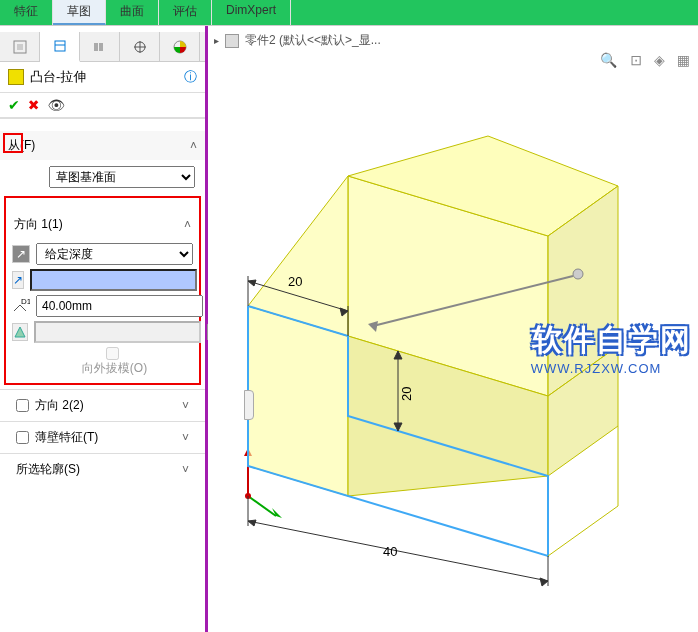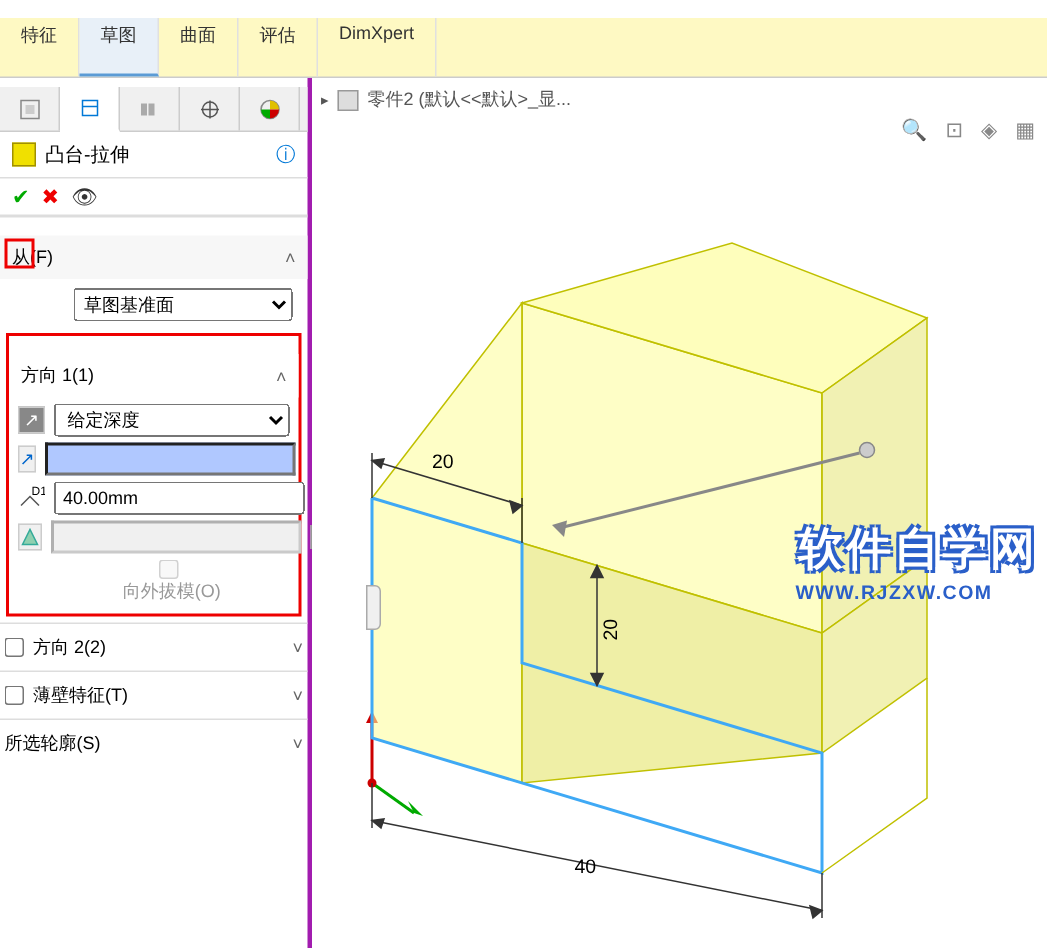--- a/index.html
+++ b/index.html
@@ -1,19 +1,19 @@
 <!DOCTYPE html>
 <html><head>
 <meta charset="utf-8">
 <style>
 * { box-sizing: border-box; margin: 0; padding: 0; font-family: "Microsoft YaHei", sans-serif; }
 body { width: 698px; height: 632px; background: #fff; overflow: hidden; position: relative; }
 
 
-.ribbon-tabs { display: flex; height: 40px; border-bottom: 1px solid #ccc; background: #fef9c3; margin-top: 12px; }
+.ribbon-tabs { display: flex; height: 26px; border-bottom: 1px solid #ccc; background: #22c55e; }
 .ribbon-tab { padding: 3px 14px; font-size: 12px; color: #333; border-right: 1px solid #e0e0e0; cursor: pointer; }
 .ribbon-tab.active { background: #e8f0f8; border-bottom: 2px solid #5b9bd5; }
 
 
 .top-right-icons { position: absolute; top: 26px; right: 8px; display: flex; gap: 12px; }
 .top-right-icons span { font-size: 14px; color: #888; cursor: pointer; }
 
 
 .main { display: flex; height: calc(100% - 22px); }
 .left-panel { width: 208px; background: #fff; border-right: 3px solid #a21caf; position: relative; }
@@ -52,36 +52,36 @@
 .dir-row { display: flex; align-items: center; margin: 4px 6px; gap: 6px; }
 .dir-icon { width: 18px; height: 18px; display: flex; align-items: center; justify-content: center; font-size: 12px; color: #0066cc; border: 1px solid #ccc; background: #f0f0f0; }
 .dir-icon.flip { background: #888; color: #fff; }
 .dir-row select, .dir-row input { flex: 1; font-size: 12px; padding: 2px 4px; }
 .spinner { width: 14px; display: flex; flex-direction: column; }
 .spinner span { height: 8px; border: 1px solid #999; font-size: 6px; text-align: center; line-height: 6px; background: #f0f0f0; cursor: pointer; }
 .dir-checkbox { display: flex; align-items: center; margin: 4px 6px 0 30px; font-size: 12px; color: #999; flex-direction: column; }
 .dir-checkbox input { margin-right: 4px; }
 
 
-.collapsed-section { display: flex; align-items: center; padding: 7px 3px; font-size: 12px; border-top: 1px solid #ddd; cursor: pointer; justify-content: space-between; }
+.collapsed-section { display: flex; align-items: center; padding: 7px 16px; font-size: 12px; border-top: 1px solid #ddd; cursor: pointer; justify-content: space-between; }
 .collapsed-section input[type=checkbox] { margin-right: 6px; }
 .collapsed-section .chev { margin-left: auto; color: #666; }
 
 
 .breadcrumb { position: absolute; top: 4px; left: 0; display: flex; align-items: center; font-size: 12px; color: #555; gap: 6px; padding: 2px 6px; }
 .breadcrumb .arrow { font-size: 10px; cursor: pointer; }
 .part-icon { width: 14px; height: 14px; background: #ddd; border: 1px solid #999; }
 
 
 .model-svg { position: absolute; top: 100px; left: 10px; }
 
 
 .watermark { position: absolute; top: 294px; right: 6px; text-align: center; }
 .watermark-cn { font-size: 30px; font-weight: bold; font-family: "SimHei", sans-serif; letter-spacing: 2px; color: #fff; text-shadow: -2px -2px 0 #2a5fc9, 2px -2px 0 #2a5fc9, -2px 2px 0 #2a5fc9, 2px 2px 0 #2a5fc9; padding-left: 32px; }
-.watermark-en { font-size: 13px; font-weight: bold; color: #2a5fc9; letter-spacing: 1px; }
+.watermark-en { font-size: 13px; font-weight: normal; color: #2a5fc9; letter-spacing: 1px; }
 
 .splitter { position: absolute; left: 244px; top: 390px; width: 10px; height: 30px; border: 1px solid #aaa; border-radius: 0 4px 4px 0; background: #f0f0f0; cursor: pointer; }
 </style>
 </head>
 <body>
 
 <div class="ribbon-tabs">
   <div class="ribbon-tab">特征</div>
   <div class="ribbon-tab active">草图</div>
   <div class="ribbon-tab">曲面</div>

